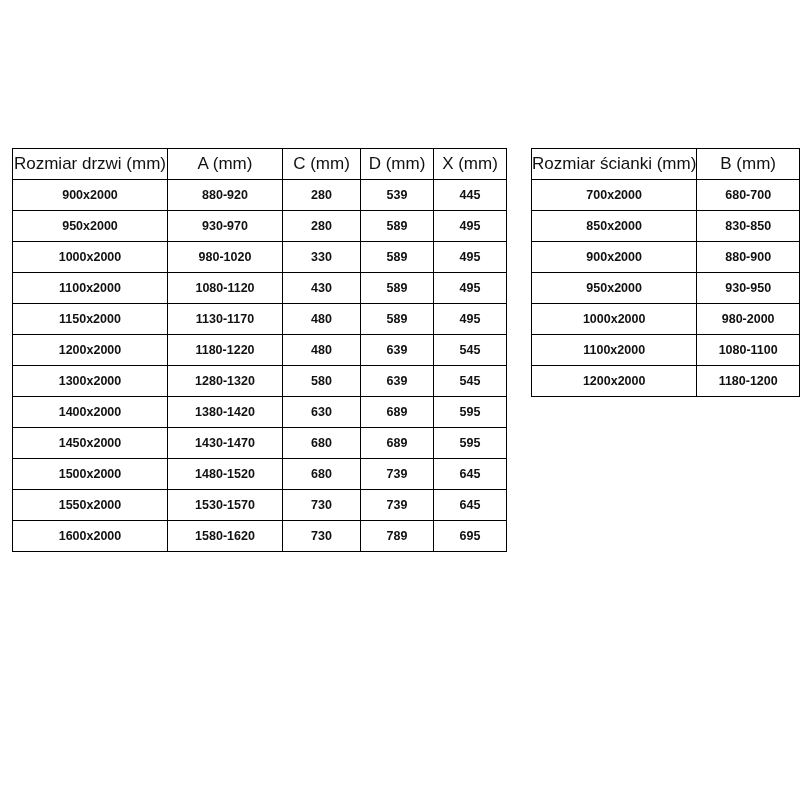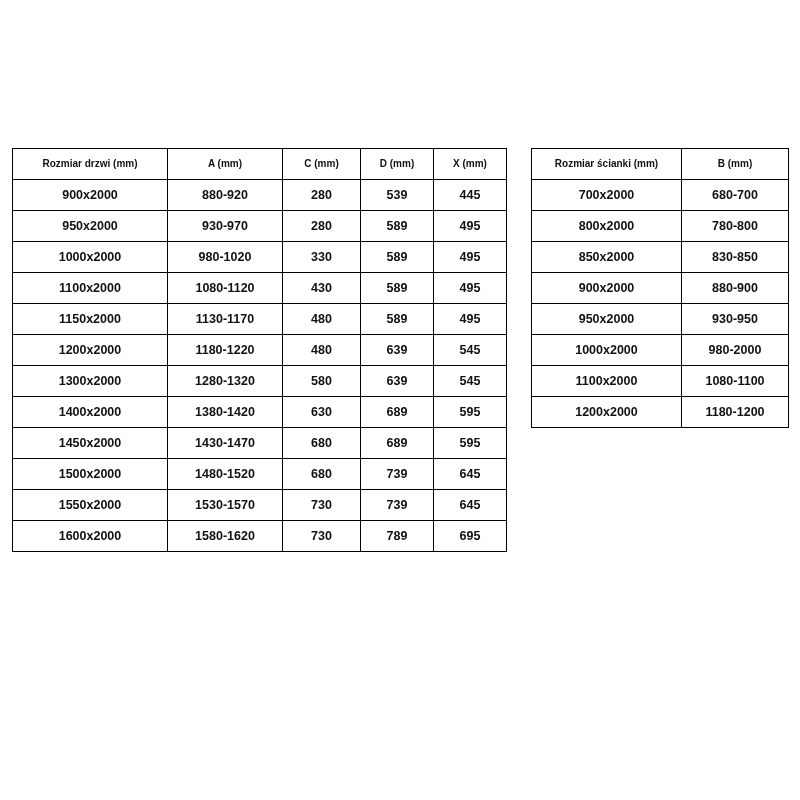--- a/index.html
+++ b/index.html
@@ -44,22 +44,22 @@
     vertical-align: middle;
     font-size: 12.5px;
     font-weight: bold;
     padding: 0;
     height: 30px;
     line-height: 30px;
     white-space: nowrap;
     color: #111111;
   }
   table.grid thead th {
-    font-size: 10px;
-    font-weight: bold;
+    font-size: 17px;
+    font-weight: normal;
   }
   
   #doors-table col.c0 { width: 155px; }
   #doors-table col.c1 { width: 115px; }
   #doors-table col.c2 { width: 78px; }
   #doors-table col.c3 { width: 73px; }
   #doors-table col.c4 { width: 73px; }
   
   #walls-table col.w0 { width: 150px; }
   #walls-table col.w1 { width: 107px; }
@@ -187,24 +187,20 @@
           <th>Rozmiar ścianki (mm)</th>
           <th>B (mm)</th>
         </tr>
       </thead>
       <tbody>
         <tr>
           <td>700x2000</td>
           <td>680-700</td>
         </tr>
         <tr>
-          <td>800x2000</td>
-          <td>780-800</td>
-        </tr>
-        <tr>
           <td>850x2000</td>
           <td>830-850</td>
         </tr>
         <tr>
           <td>900x2000</td>
           <td>880-900</td>
         </tr>
         <tr>
           <td>950x2000</td>
           <td>930-950</td>

